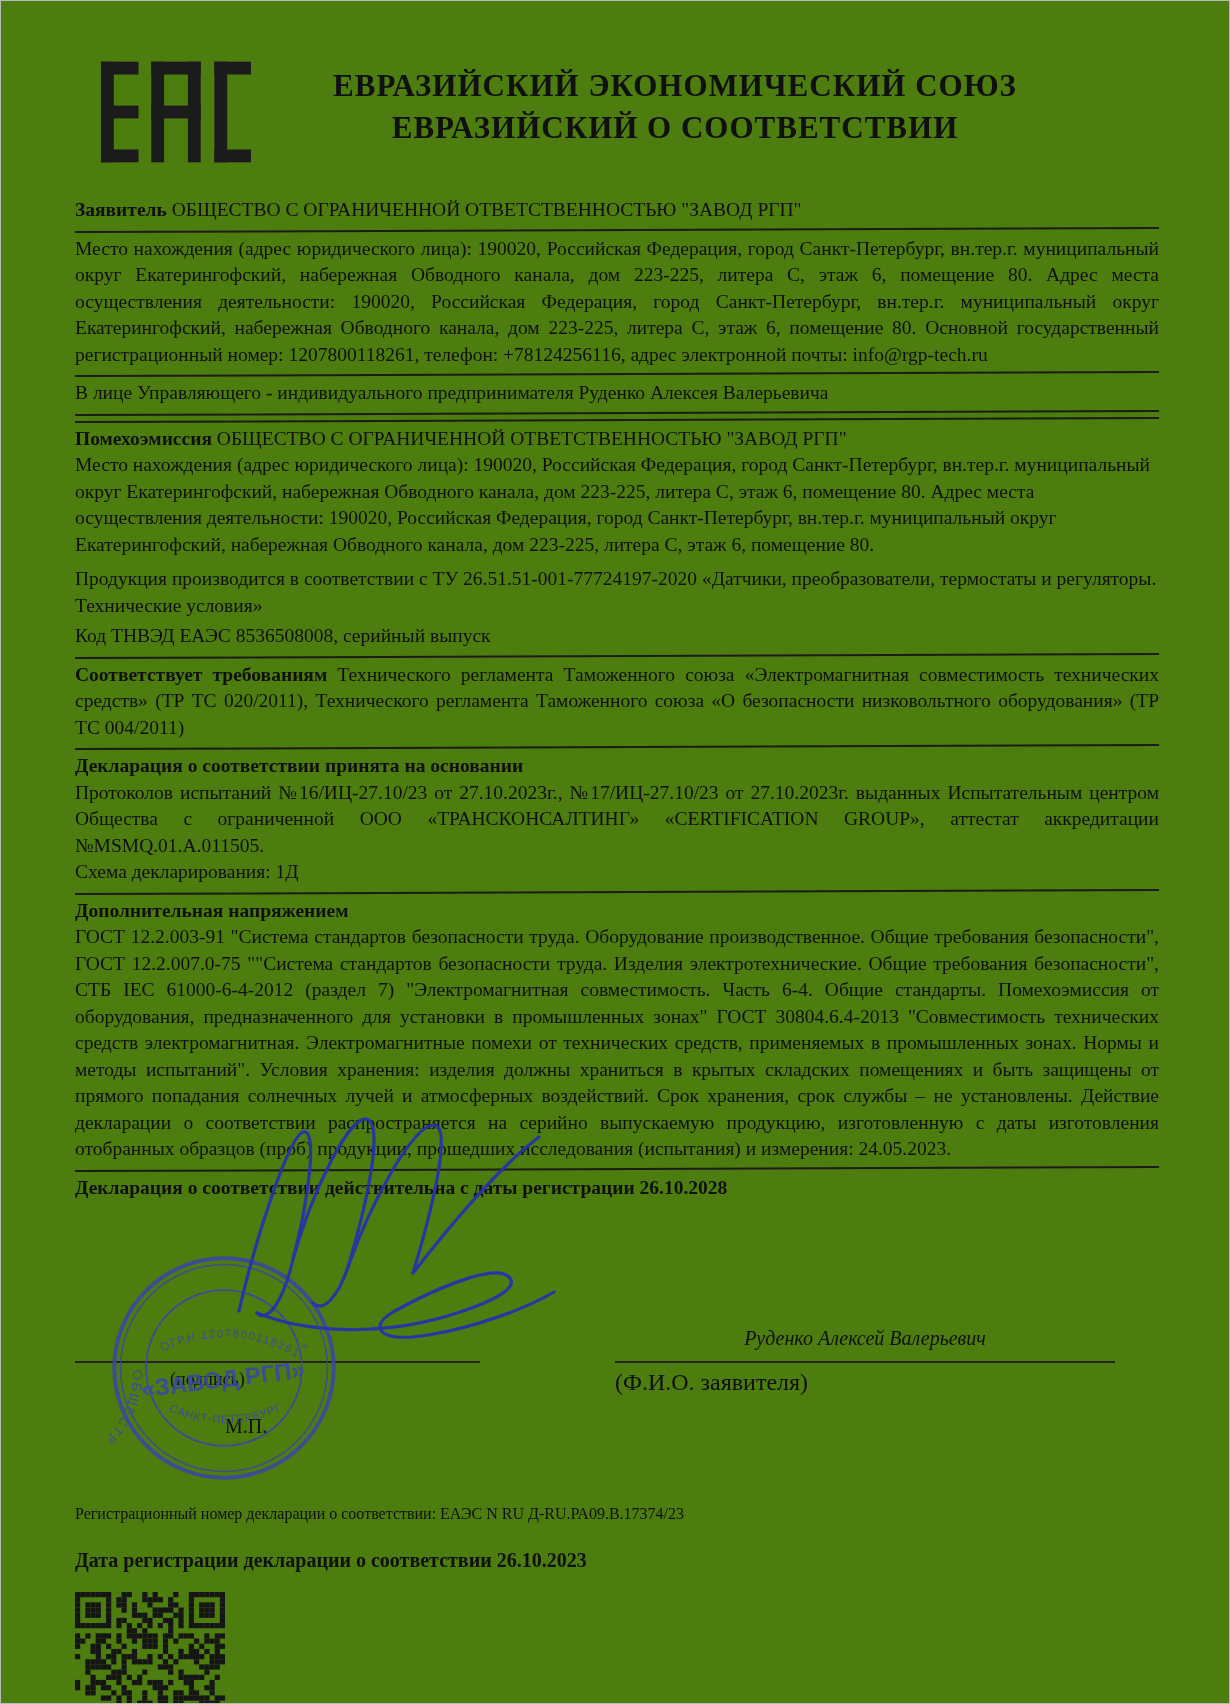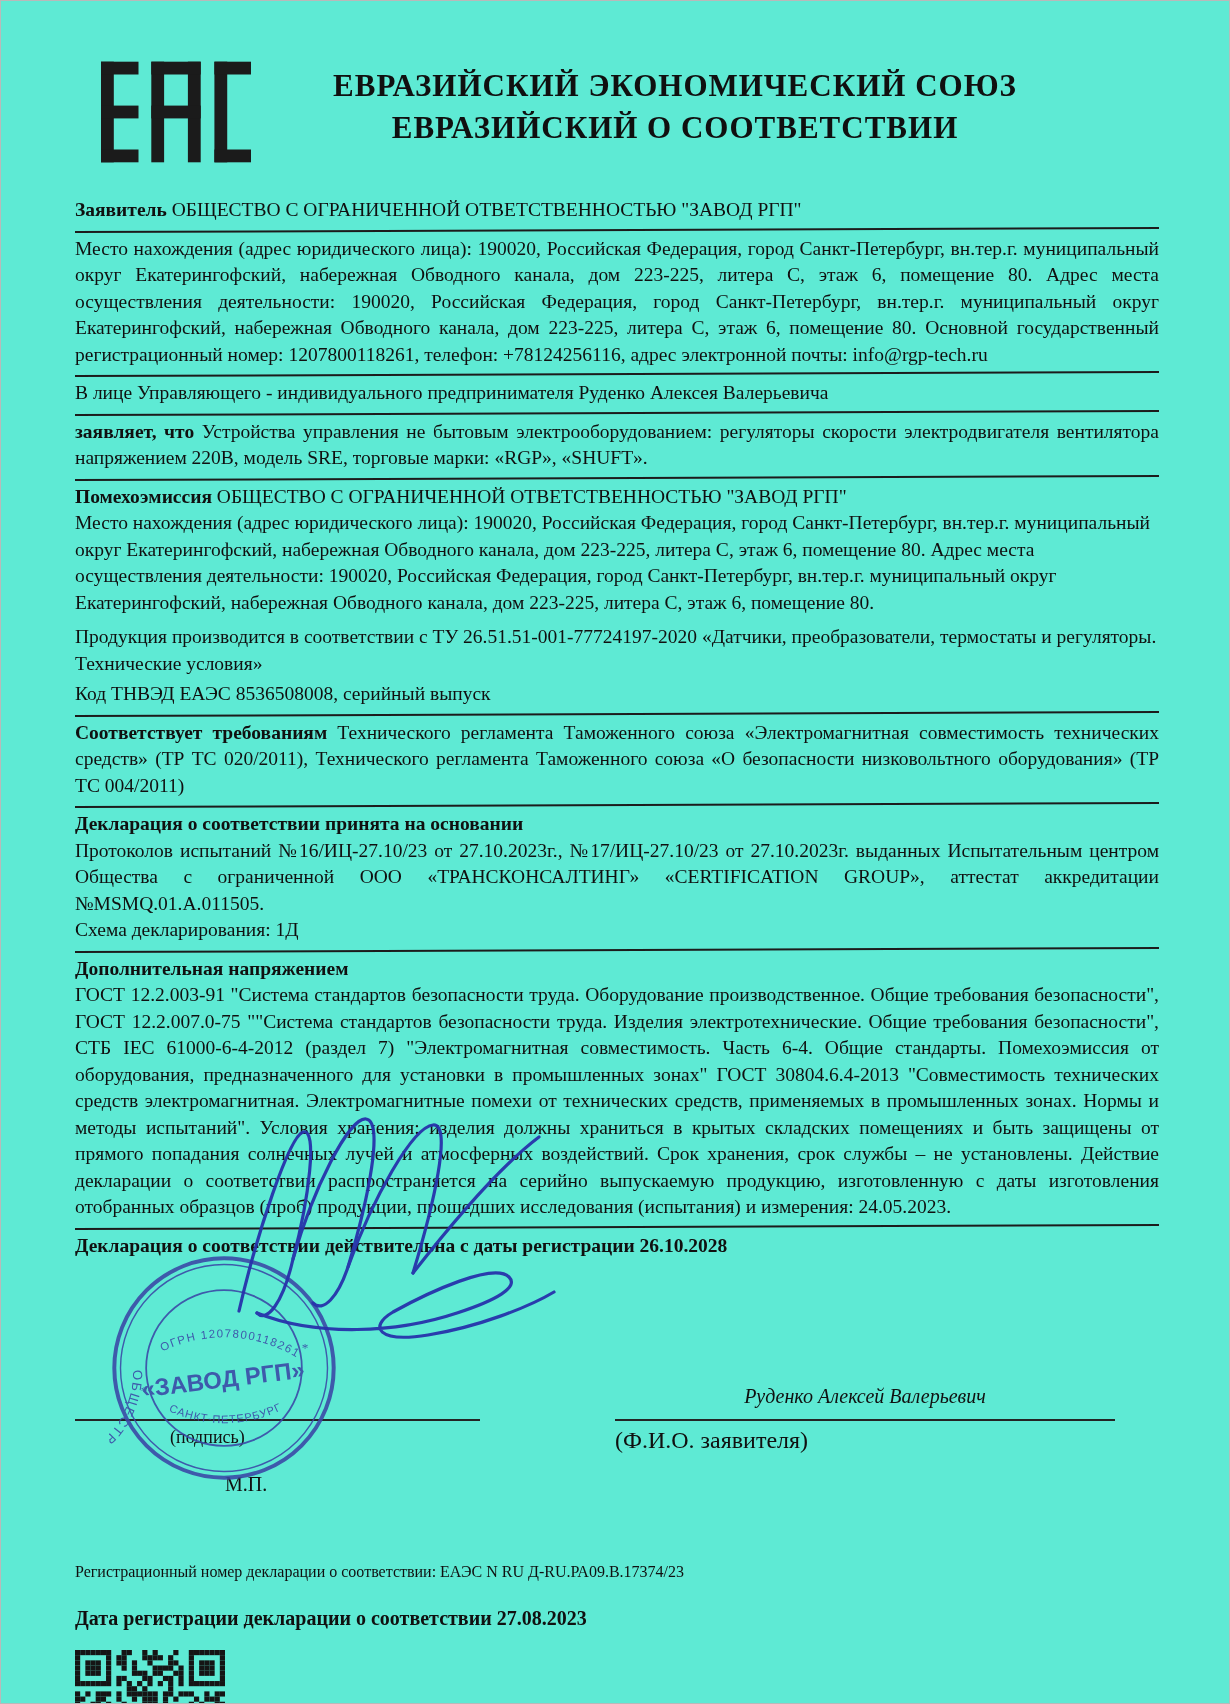--- a/index.html
+++ b/index.html
@@ -1,17 +1,17 @@
 <!DOCTYPE html>
 <html lang="ru"><head>
 <meta charset="utf-8">
 <style>
   html,body{margin:0;padding:0;background:#e8e8e8;}
   .page{
-    width:1230px;height:1704px;margin:0 auto;background:#5eead4;
+    width:1230px;height:1704px;margin:0 auto;background:#4d7c0f;
     border:1px solid #b9b9b9;position:relative;box-sizing:border-box;
     font-family:"Liberation Serif", serif;color:#101010;overflow:hidden;
   }
   .content{padding:34px 70px 0 74px;}
   
   .header{display:flex;align-items:flex-start;}
   .eac{margin:26px 0 0 26px;flex:0 0 auto;}
   .titles{flex:1;text-align:center;margin-top:30px;padding-right:60px;}
   .title-line{font-weight:bold;font-size:31px;line-height:42px;letter-spacing:1px;}
   
@@ -66,21 +66,20 @@
         <div class="title-line">ЕВРАЗИЙСКИЙ О СООТВЕТСТВИИ</div>
       </div>
     </div>
 
     <p class="sec gap30"><b class="lead">Заявитель</b> <span>ОБЩЕСТВО С ОГРАНИЧЕННОЙ ОТВЕТСТВЕННОСТЬЮ "ЗАВОД РГП"</span></p>
     <div class="rule"></div>
     <p class="sec just">Место нахождения (адрес юридического лица): 190020, Российская Федерация, город Санкт-Петербург, вн.тер.г. муниципальный округ Екатерингофский, набережная Обводного канала, дом 223-225, литера С, этаж 6, помещение 80. Адрес места осуществления деятельности: 190020, Российская Федерация, город Санкт-Петербург, вн.тер.г. муниципальный округ Екатерингофский, набережная Обводного канала, дом 223-225, литера С, этаж 6, помещение 80. Основной государственный регистрационный номер: 1207800118261, телефон: +78124256116, адрес электронной почты: info@rgp-tech.ru</p>
     <div class="rule"></div>
     <p class="sec">В лице Управляющего - индивидуального предпринимателя Руденко Алексея Валерьевича</p>
     <div class="rule"></div>
-    <p class="sec just"><b class="lead">заявляет, что</b> <span>Устройства управления не бытовым электрооборудованием: регуляторы скорости электродвигателя вентилятора напряжением 220В, модель SRE, торговые марки: «RGP», «SHUFT».</span></p>
     <div class="rule"></div>
 
     <p class="sec"><b class="lead">Помехоэмиссия</b> <span>ОБЩЕСТВО С ОГРАНИЧЕННОЙ ОТВЕТСТВЕННОСТЬЮ "ЗАВОД РГП"</span></p>
     <p class="sec">Место нахождения (адрес юридического лица): 190020, Российская Федерация, город Санкт-Петербург, вн.тер.г. муниципальный округ Екатерингофский, набережная Обводного канала, дом 223-225, литера С, этаж 6, помещение 80. Адрес места осуществления деятельности: 190020, Российская Федерация, город Санкт-Петербург, вн.тер.г. муниципальный округ Екатерингофский, набережная Обводного канала, дом 223-225, литера С, этаж 6, помещение 80.</p>
     <p class="sec gap8">Продукция производится в соответствии с ТУ 26.51.51-001-77724197-2020 «Датчики, преобразователи, термостаты и регуляторы. Технические условия»</p>
     <p class="sec gap4">Код ТНВЭД ЕАЭС 8536508008, серийный выпуск</p>
     <div class="rule"></div>
 
     <p class="sec just"><b class="lead">Соответствует требованиям</b> <span>Технического регламента Таможенного союза «Электромагнитная совместимость технических средств» (ТР ТС 020/2011), Технического регламента Таможенного союза «О безопасности низковольтного оборудования» (ТР ТС 004/2011)</span></p>
     <div class="rule"></div>
@@ -98,21 +97,21 @@
     <div class="sig-area">
       <div class="sig-name">Руденко Алексей Валерьевич</div>
       <div class="sig-line left"></div>
       <div class="sig-line right"></div>
       <div class="sig-caption podpis">(подпись)</div>
       <div class="sig-caption fio">(Ф.И.О. заявителя)</div>
       <div class="mp-label">М.П.</div>
     </div>
 
     <p class="reg-line">Регистрационный номер декларации о соответствии: ЕАЭС N RU Д-RU.РА09.В.17374/23</p>
-    <p class="date-line">Дата регистрации декларации о соответствии 27.08.2023</p>
+    <p class="date-line">Дата регистрации декларации о соответствии 26.10.2023</p>
     <div class="qr-wrap">
       <svg id="qr" width="150" height="150" viewBox="0 0 145 145" aria-hidden="true">
           <g fill="#151515">
             <rect x="0" y="0" width="5" height="5"></rect>
             <rect x="5" y="0" width="5" height="5"></rect>
             <rect x="10" y="0" width="5" height="5"></rect>
             <rect x="15" y="0" width="5" height="5"></rect>
             <rect x="20" y="0" width="5" height="5"></rect>
             <rect x="25" y="0" width="5" height="5"></rect>
             <rect x="30" y="0" width="5" height="5"></rect>

